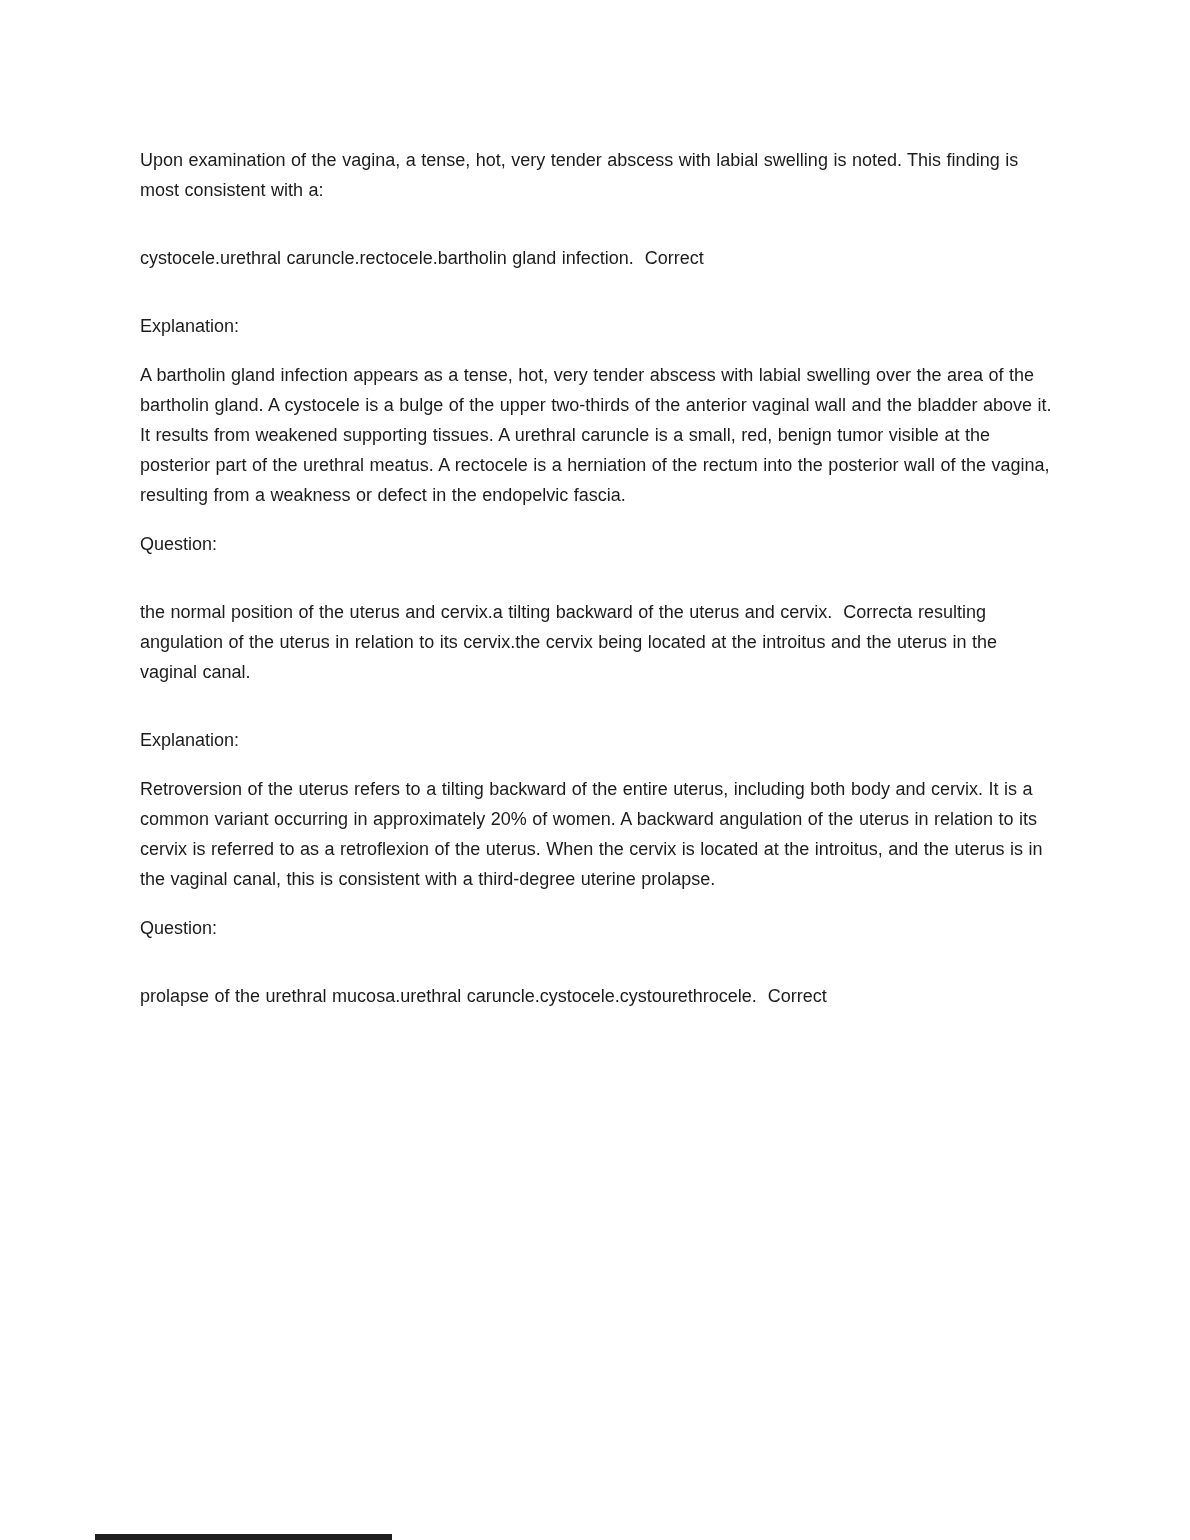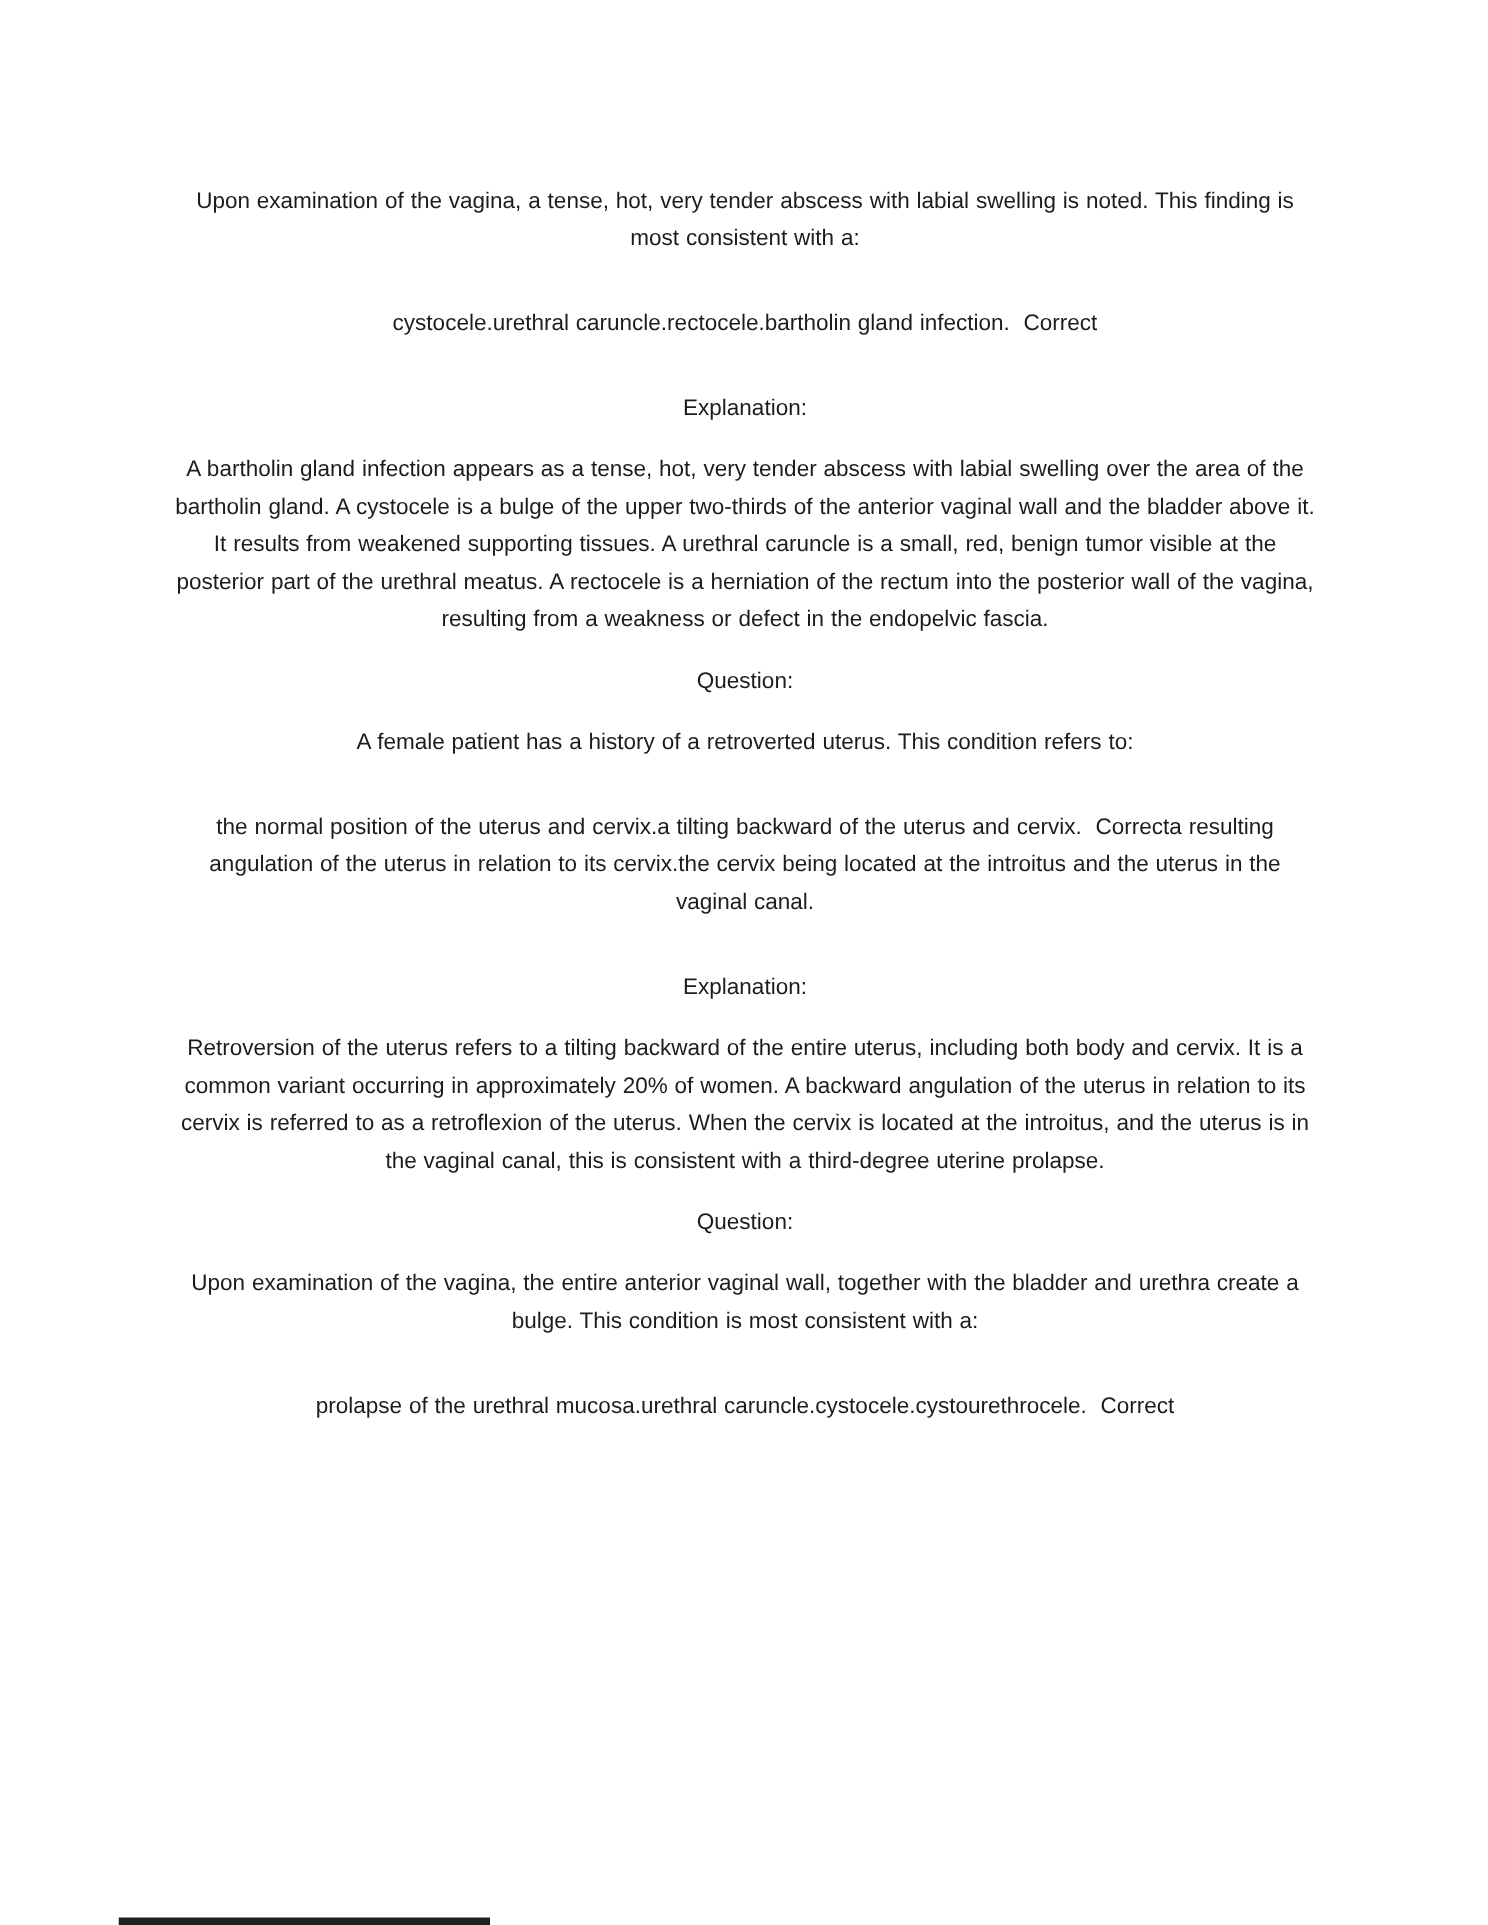--- a/index.html
+++ b/index.html
@@ -13,21 +13,20 @@
     position: relative;
     overflow: hidden;
     font-family: "Liberation Sans", sans-serif;
   }
   .page {
     position: absolute;
     inset: 0;
     background: #ffffff;
     box-sizing: border-box;
     padding: 145px 138px 0 140px;
-    text-align: center;
   }
   .page p {
     margin: 0 0 19px 0;
     font-size: 18px;
     line-height: 30px;
     color: #1c1c1c;
     white-space: pre-wrap;
     word-spacing: 0.5px;
   }
   .page p.gap {
@@ -44,22 +43,20 @@
 </style>
 </head>
 <body>
 
 <div class="page">
   <p>Upon examination of the vagina, a tense, hot, very tender abscess with labial swelling is noted. This finding is most consistent with a:</p>
   <p class="gap">cystocele.urethral caruncle.rectocele.bartholin gland infection.  Correct</p>
   <p class="gap">Explanation:</p>
   <p>A bartholin gland infection appears as a tense, hot, very tender abscess with labial swelling over the area of the bartholin gland. A cystocele is a bulge of the upper two-thirds of the anterior vaginal wall and the bladder above it. It results from weakened supporting tissues. A urethral caruncle is a small, red, benign tumor visible at the posterior part of the urethral meatus. A rectocele is a herniation of the rectum into the posterior wall of the vagina, resulting from a weakness or defect in the endopelvic fascia.</p>
   <p>Question:</p>
-  <p>A female patient has a history of a retroverted uterus. This condition refers to:</p>
   <p class="gap">the normal position of the uterus and cervix.a tilting backward of the uterus and cervix.  Correcta resulting angulation of the uterus in relation to its cervix.the cervix being located at the introitus and the uterus in the vaginal canal.</p>
   <p class="gap">Explanation:</p>
   <p>Retroversion of the uterus refers to a tilting backward of the entire uterus, including both body and cervix. It is a common variant occurring in approximately 20% of women. A backward angulation of the uterus in relation to its cervix is referred to as a retroflexion of the uterus. When the cervix is located at the introitus, and the uterus is in the vaginal canal, this is consistent with a third-degree uterine prolapse.</p>
   <p>Question:</p>
-  <p>Upon examination of the vagina, the entire anterior vaginal wall, together with the bladder and urethra create a bulge. This condition is most consistent with a:</p>
   <p class="gap">prolapse of the urethral mucosa.urethral caruncle.cystocele.cystourethrocele.  Correct</p>
 </div>
 
 <div class="bottom-partial"></div>
 
 </body></html>

